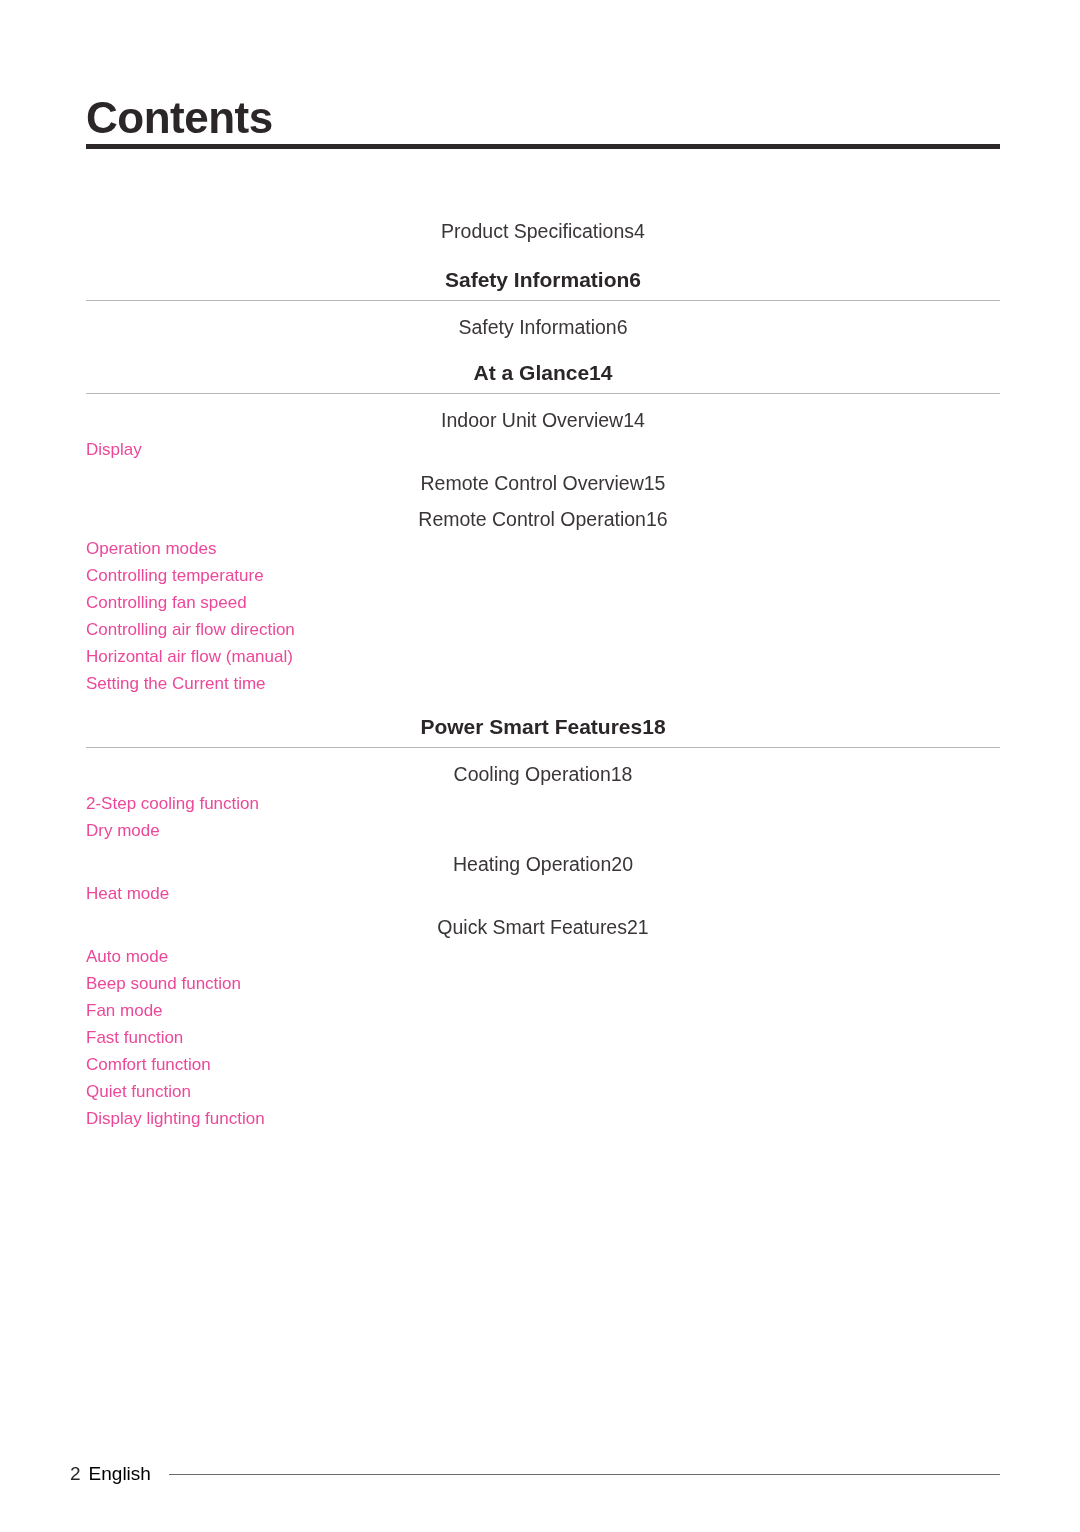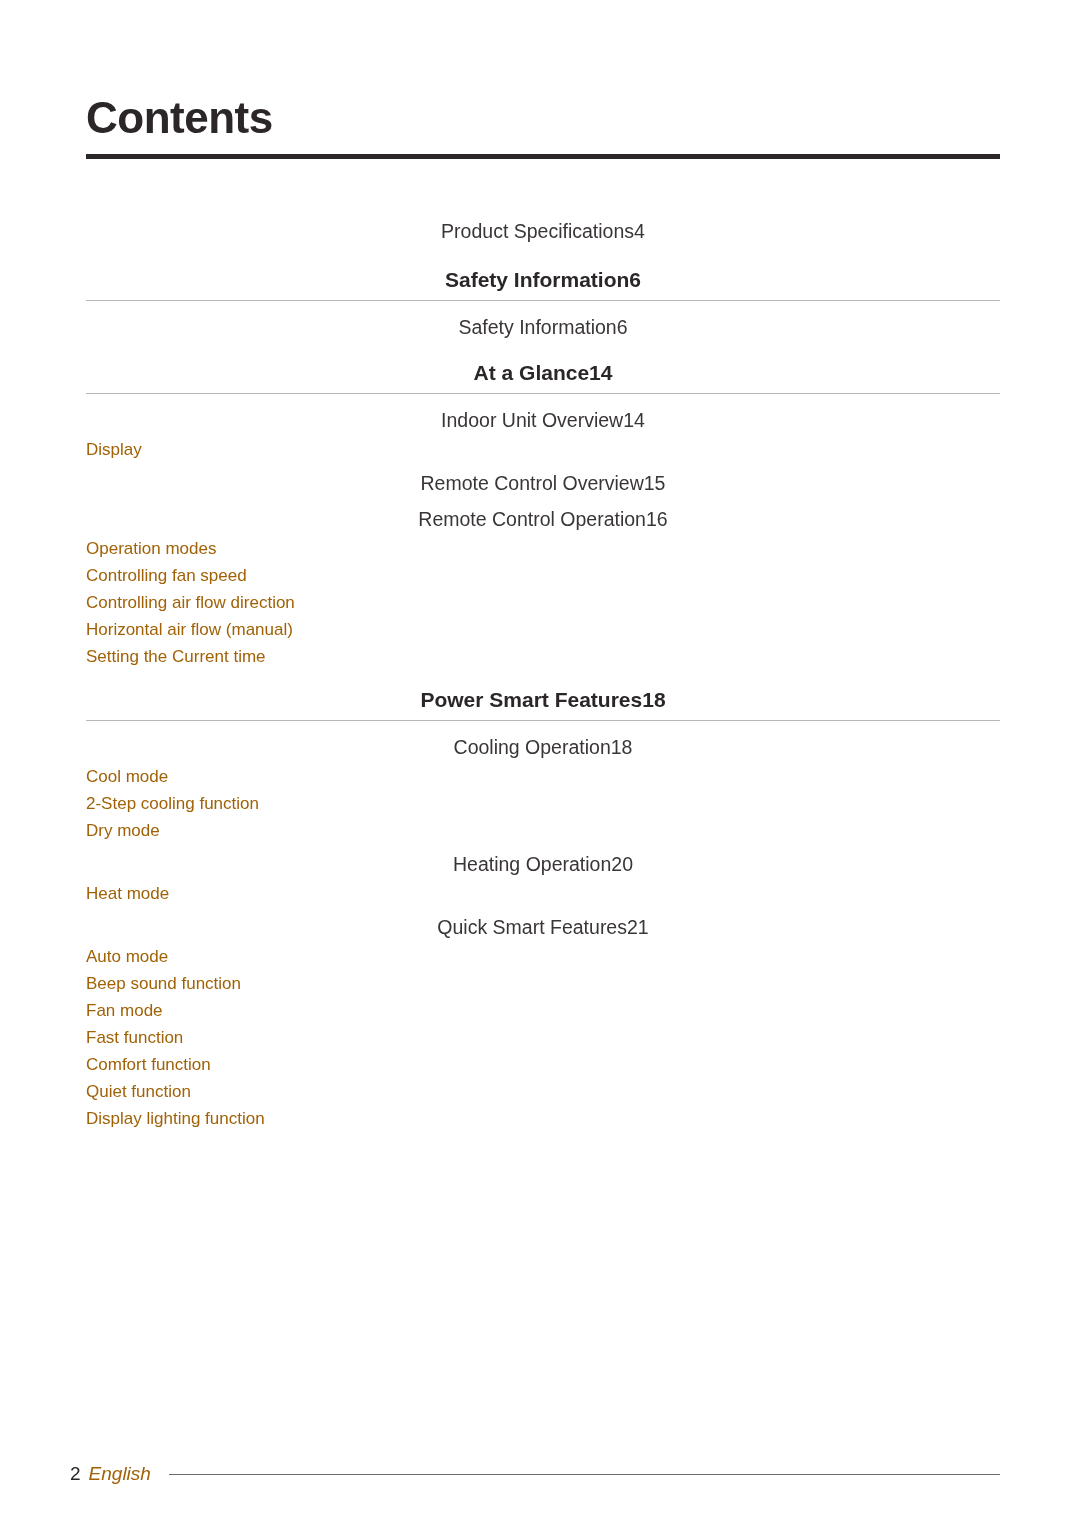--- a/index.html
+++ b/index.html
@@ -28,21 +28,21 @@
     top: 96px;
     width: 914px;
   }
   .page-title {
     font-size: 44px;
     font-weight: bold;
     color: #2b2627;
     letter-spacing: -0.5px;
     line-height: 1.0;
     margin: 0;
-    padding: 0 0 14px 0;
+    padding: 0 0 4px 0;
   }
   .title-rule {
     width: 914px;
     height: 5px;
     background: #2b2627;
   }
 
   
   .toc {
     position: absolute;
@@ -88,21 +88,21 @@
     font-size: 19.5px;
     color: #3a3536;
     font-weight: normal;
     padding: 9px 0 4px 0;
   }
   .row-entry .num { color: #3a3536; }
 
   
   .row-sub {
     font-size: 17px;
-    color: #a16207;
+    color: #ec4899;
     font-weight: normal;
     padding: 4px 0 3px 0;
     display: block;
   }
 
   .label { white-space: nowrap; }
   .num {
     white-space: nowrap;
     text-align: right;
     font-variant-numeric: tabular-nums;
@@ -118,23 +118,22 @@
     align-items: center;
   }
   .footer-page-num {
     font-size: 19px;
     color: #2b2627;
     font-weight: normal;
     margin-right: 8px;
   }
   .footer-lang {
     font-size: 19px;
-    color: #a16207;
-    font-weight: normal;
-    font-style: italic;
+    color: #000000;
+    font-weight: normal;
   }
   .footer-rule {
     flex: 1;
     height: 1px;
     background: #6e6a6b;
     margin-left: 18px;
   }
 </style>
 </head>
 <body>
@@ -172,34 +171,34 @@
       <span class="row-sub">Display</span>
       <div class="row row-entry">
         <span class="label">Remote Control Overview</span>
         <span class="num">15</span>
       </div>
       <div class="row row-entry">
         <span class="label">Remote Control Operation</span>
         <span class="num">16</span>
       </div>
       <span class="row-sub">Operation modes</span>
+      <span class="row-sub">Controlling temperature</span>
       <span class="row-sub">Controlling fan speed</span>
       <span class="row-sub">Controlling air flow direction</span>
       <span class="row-sub">Horizontal air flow (manual)</span>
       <span class="row-sub">Setting the Current time</span>
       <div class="row row-section">
         <span class="label">Power Smart Features</span>
         <span class="num">18</span>
       </div>
       <div class="section-rule"></div>
       <div class="row row-entry">
         <span class="label">Cooling Operation</span>
         <span class="num">18</span>
       </div>
-      <span class="row-sub">Cool mode</span>
       <span class="row-sub">2-Step cooling function</span>
       <span class="row-sub">Dry mode</span>
       <div class="row row-entry">
         <span class="label">Heating Operation</span>
         <span class="num">20</span>
       </div>
       <span class="row-sub">Heat mode</span>
       <div class="row row-entry">
         <span class="label">Quick Smart Features</span>
         <span class="num">21</span>

